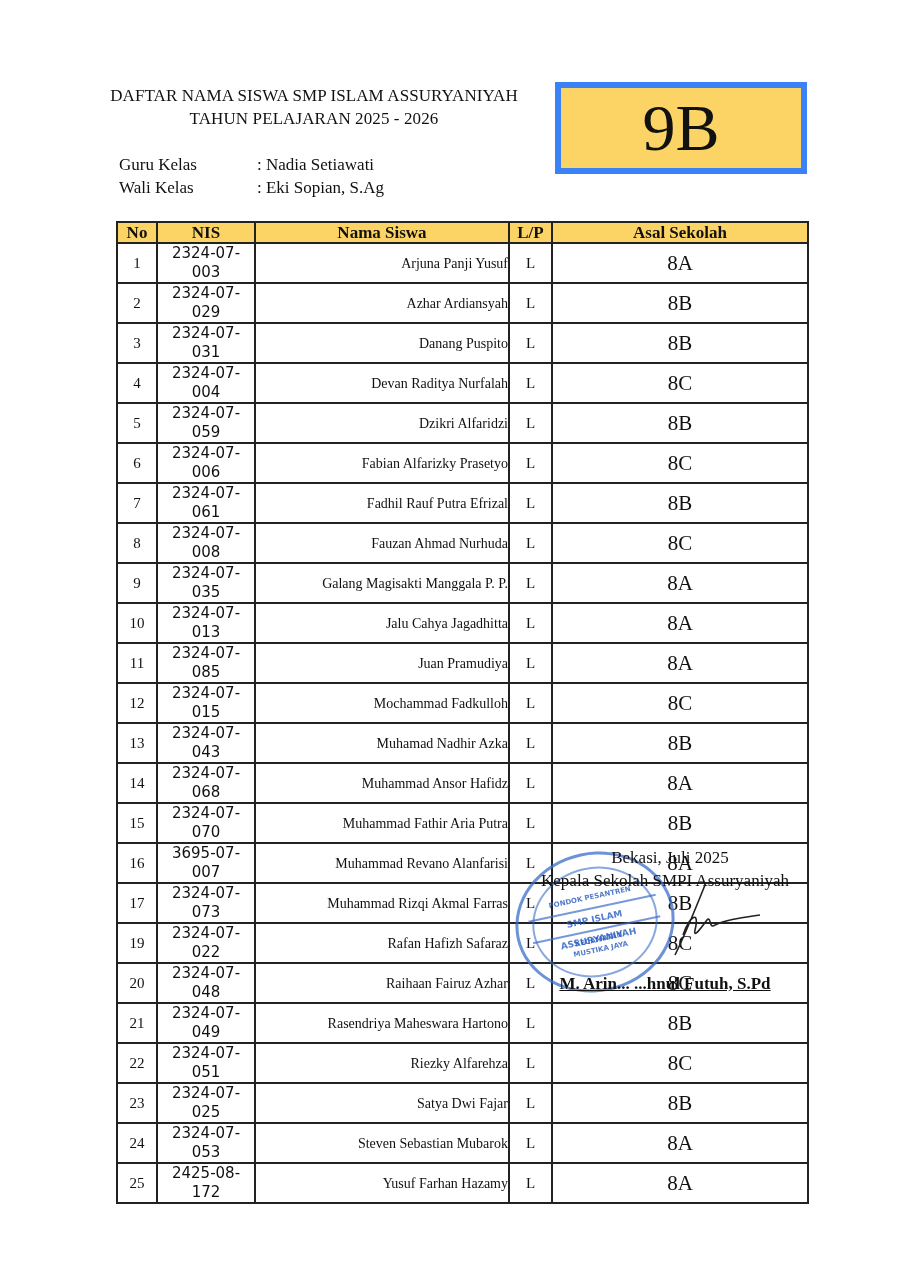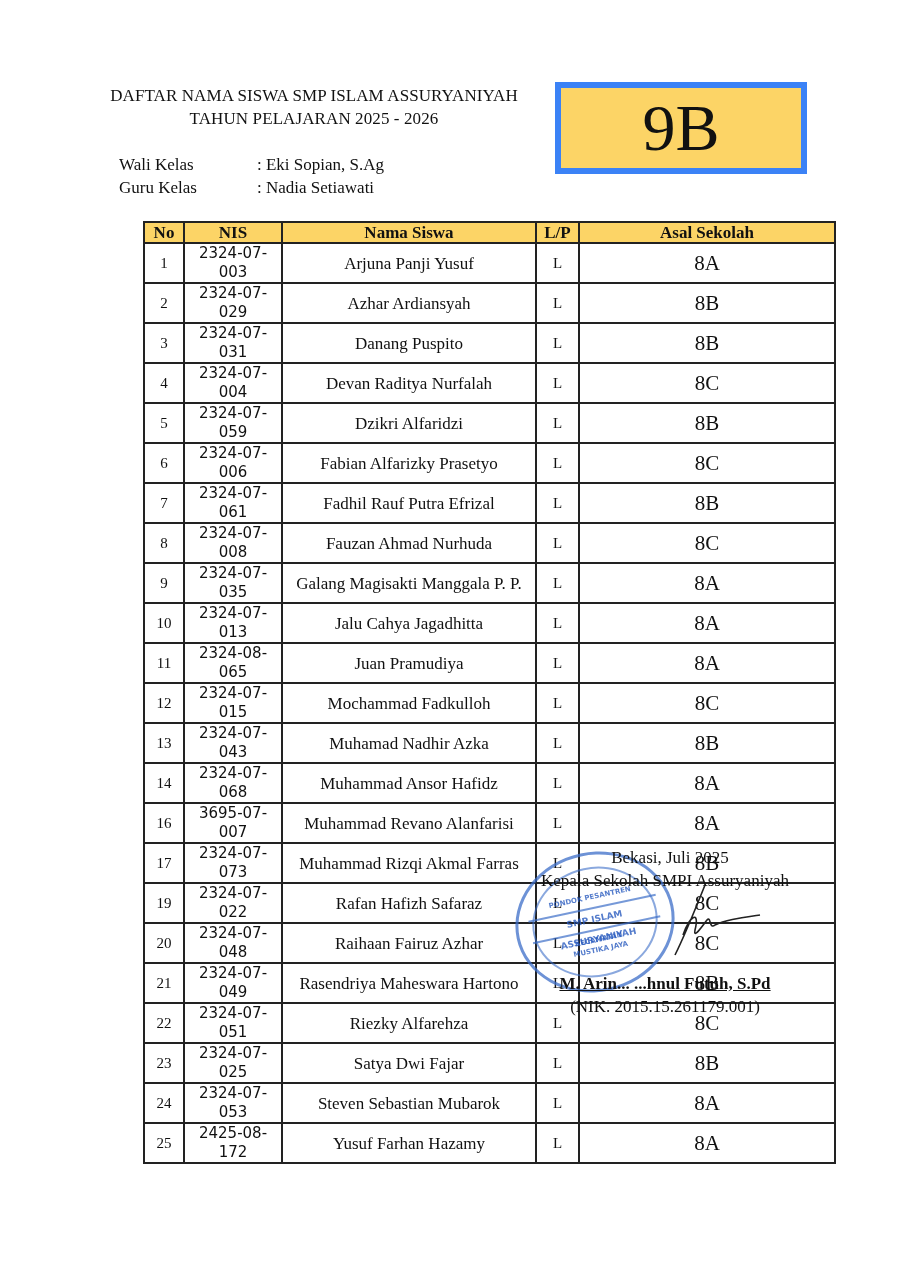--- a/index.html
+++ b/index.html
@@ -16,31 +16,31 @@
     position: absolute; left: 555px; top: 82px; width: 252px; height: 92px;
     background: #fcd466; border: 6px solid #3b82f6; box-sizing: border-box;
     display: flex; align-items: center; justify-content: center;
     font-size: 66px; line-height: 1;
   }
   .meta { position: absolute; left: 119px; top: 153px; font-size: 17px; line-height: 23px; }
   .meta .row { display: flex; }
   .meta .lbl { width: 138px; }
   table.roster {
     position: absolute; left: 116px; top: 221px;
-    border-collapse: collapse; width: 693px; margin-left: 27px;
+    border-collapse: collapse; width: 693px;
   }
   table.roster th, table.roster td {
     border: 2px solid #222; height: 19.3px; padding: 0; line-height: 19px;
   }
   table.roster th {
     background: #fcd466; font-weight: bold; font-size: 17px; text-align: center;
   }
   td.c-no { width: 38px; text-align: center; font-size: 15px; }
   td.c-nis { width: 96px; text-align: center; font-family: "DejaVu Sans", sans-serif; font-size: 15px; }
-  td.c-name { width: 252px; text-align: center; padding-left: 2px; font-size: 17px; }
+  td.c-name { width: 252px; text-align: right; padding-left: 2px; font-size: 14px; }
   td.c-lp { width: 41px; text-align: center; font-size: 15px; }
   td.c-asal { text-align: center; font-size: 21px; }
   .sign { position: absolute; left: 515px; top: 846px; width: 300px; text-align: center; font-size: 17px; line-height: 23px; }
   .sign .date { padding-left: 10px; }
   .sign .name { font-weight: bold; text-decoration: underline; margin-top: 80px; }
   .stamp {
     position: absolute; left: 515px; top: 852px; width: 160px; height: 140px;
     border-radius: 50%; border: 3px solid rgba(60,110,200,0.75);
     box-sizing: border-box; transform: rotate(-12deg); pointer-events: none;
   }
@@ -67,26 +67,26 @@
 
 <div class="title">
   <div>DAFTAR NAMA SISWA SMP ISLAM ASSURYANIYAH</div>
   <div>TAHUN PELAJARAN 2025 - 2026</div>
 </div>
 
 <div class="class-box">9B</div>
 
 <div class="meta">
   <div class="row">
+    <span class="lbl">Guru Kelas</span>
+    <span>: Nadia Setiawati</span>
+  </div>
+  <div class="row">
     <span class="lbl">Wali Kelas</span>
     <span>: Eki Sopian, S.Ag</span>
-  </div>
-  <div class="row">
-    <span class="lbl">Guru Kelas</span>
-    <span>: Nadia Setiawati</span>
   </div>
 </div>
 
 <table class="roster">
   <thead>
     <tr>
       <th>No</th>
       <th>NIS</th>
       <th>Nama Siswa</th>
       <th>L/P</th>
@@ -159,21 +159,21 @@
       </tr>
       <tr>
         <td class="c-no">10</td>
         <td class="c-nis">2324-07-013</td>
         <td class="c-name">Jalu Cahya Jagadhitta</td>
         <td class="c-lp">L</td>
         <td class="c-asal">8A</td>
       </tr>
       <tr>
         <td class="c-no">11</td>
-        <td class="c-nis">2324-08-065</td>
+        <td class="c-nis">2324-07-085</td>
         <td class="c-name">Juan Pramudiya</td>
         <td class="c-lp">L</td>
         <td class="c-asal">8A</td>
       </tr>
       <tr>
         <td class="c-no">12</td>
         <td class="c-nis">2324-07-015</td>
         <td class="c-name">Mochammad Fadkulloh</td>
         <td class="c-lp">L</td>
         <td class="c-asal">8C</td>
@@ -184,20 +184,27 @@
         <td class="c-name">Muhamad Nadhir Azka</td>
         <td class="c-lp">L</td>
         <td class="c-asal">8B</td>
       </tr>
       <tr>
         <td class="c-no">14</td>
         <td class="c-nis">2324-07-068</td>
         <td class="c-name">Muhammad Ansor Hafidz</td>
         <td class="c-lp">L</td>
         <td class="c-asal">8A</td>
+      </tr>
+      <tr>
+        <td class="c-no">15</td>
+        <td class="c-nis">2324-07-070</td>
+        <td class="c-name">Muhammad Fathir Aria Putra</td>
+        <td class="c-lp">L</td>
+        <td class="c-asal">8B</td>
       </tr>
       <tr>
         <td class="c-no">16</td>
         <td class="c-nis">3695-07-007</td>
         <td class="c-name">Muhammad Revano Alanfarisi</td>
         <td class="c-lp">L</td>
         <td class="c-asal">8A</td>
       </tr>
       <tr>
         <td class="c-no">17</td>
@@ -265,18 +272,17 @@
   <div class="bot">
     <div>KECAMATAN</div>
     <div>MUSTIKA JAYA</div>
   </div>
 </div>
 
 <div class="sign">
   <div class="date">Bekasi,      Juli 2025</div>
   <div>Kepala Sekolah SMPI Assuryaniyah</div>
   <div class="name">M. Arin... ...hnul Futuh, S.Pd</div>
-  <div>(NIK. 2015.15.261179.001)</div>
 </div>
 
 <svg class="signature" viewBox="0 0 100 80">
   <path d="M40 5 C 30 30, 20 55, 10 75 M18 55 C 25 35, 35 30, 30 50 C 28 60, 38 45, 42 40 C 46 35, 44 50, 50 45 C 60 40, 75 38, 95 35" fill="none" stroke="#222" stroke-width="1.6"></path>
 </svg>
 
 </body></html>

